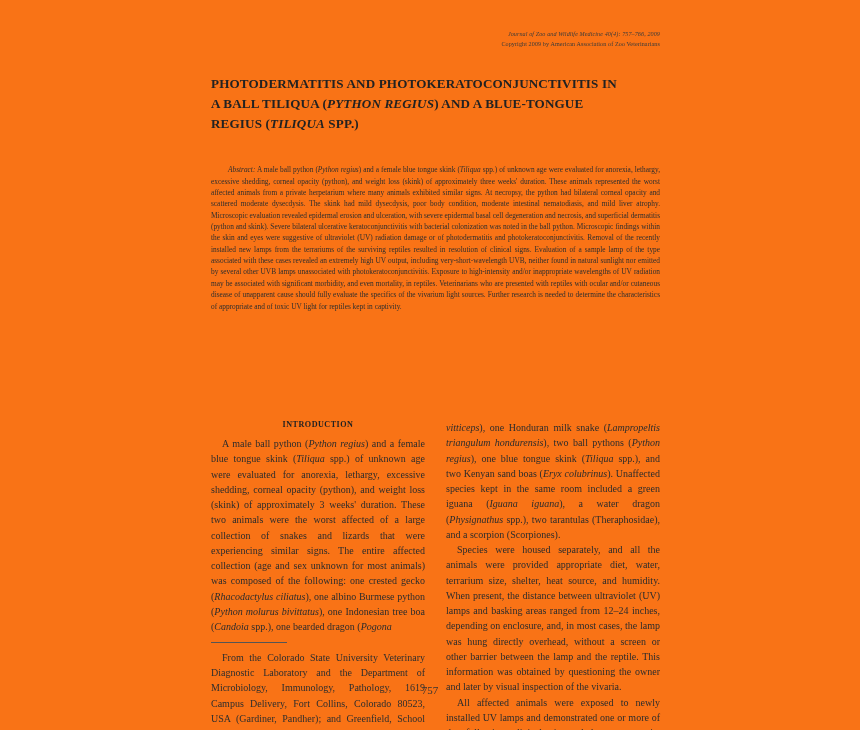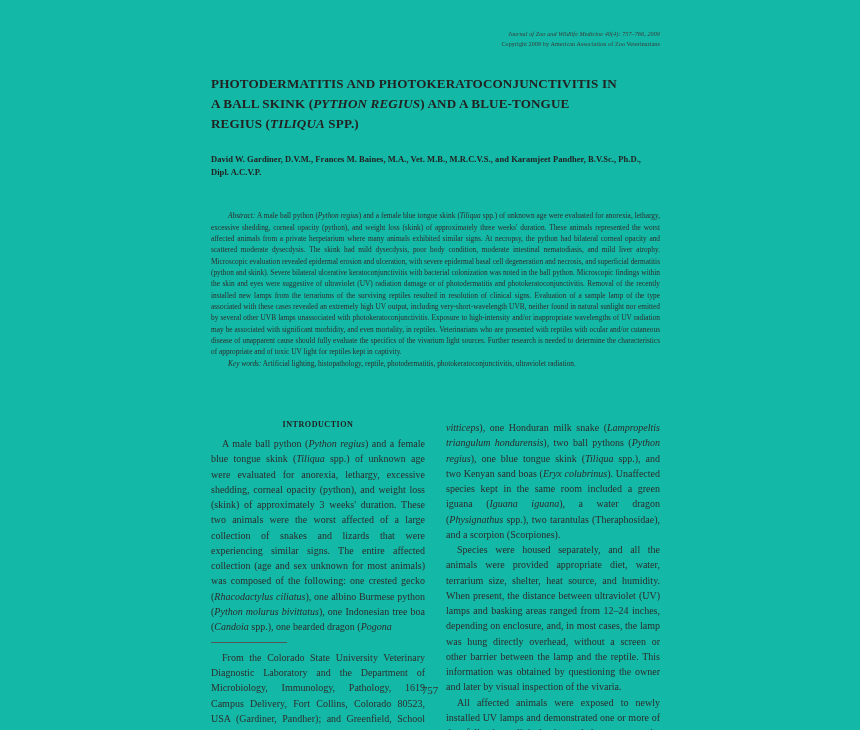--- a/index.html
+++ b/index.html
@@ -12,21 +12,21 @@
     width: 860px;
     height: 730px;
     font-family: "Liberation Serif", "DejaVu Serif", serif;
     color: #2b2b2b;
     overflow: hidden;
   }
   .page {
     position: relative;
     width: 860px;
     height: 730px;
-    background: #14b8a6;
+    background: #f97316;
     box-sizing: border-box;
   }
   .content {
     position: absolute;
     left: 211px;
     top: 30px;
     width: 449px;
   }
 
   
@@ -160,29 +160,27 @@
 
   <div class="content">
 
     <div class="runhead">
       <div>Journal of Zoo and Wildlife Medicine 40(4): 757–766, 2009</div>
       <div class="copyline">Copyright 2009 by American Association of Zoo Veterinarians</div>
     </div>
 
     <h1 class="title">
       <span>PHOTODERMATITIS AND PHOTOKERATOCONJUNCTIVITIS IN</span><br>
-      <span>A BALL SKINK (</span><i>PYTHON REGIUS</i><span>) AND A BLUE-TONGUE</span><br>
+      <span>A BALL TILIQUA (</span><i>PYTHON REGIUS</i><span>) AND A BLUE-TONGUE</span><br>
       <span>REGIUS (</span><i>TILIQUA</i><span> SPP.)</span>
     </h1>
 
-    <div class="authors">David W. Gardiner, D.V.M., Frances M. Baines, M.A., Vet. M.B., M.R.C.V.S., and Karamjeet Pandher, B.V.Sc., Ph.D., Dipl. A.C.V.P.</div>
 
     <div class="abstract"><span class="lead">Abstract:</span><span> A male ball python (</span><i>Python regius</i><span>) and a female blue tongue skink (</span><i>Tiliqua</i><span> spp.) of unknown age were evaluated for anorexia, lethargy, excessive shedding, corneal opacity (python), and weight loss (skink) of approximately three weeks' duration. These animals represented the worst affected animals from a private herpetarium where many animals exhibited similar signs. At necropsy, the python had bilateral corneal opacity and scattered moderate dysecdysis. The skink had mild dysecdysis, poor body condition, moderate intestinal nematodiasis, and mild liver atrophy. Microscopic evaluation revealed epidermal erosion and ulceration, with severe epidermal basal cell degeneration and necrosis, and superficial dermatitis (python and skink). Severe bilateral ulcerative keratoconjunctivitis with bacterial colonization was noted in the ball python. Microscopic findings within the skin and eyes were suggestive of ultraviolet (UV) radiation damage or of photodermatitis and photokeratoconjunctivitis. Removal of the recently installed new lamps from the terrariums of the surviving reptiles resulted in resolution of clinical signs. Evaluation of a sample lamp of the type associated with these cases revealed an extremely high UV output, including very-short-wavelength UVB, neither found in natural sunlight nor emitted by several other UVB lamps unassociated with photokeratoconjunctivitis. Exposure to high-intensity and/or inappropriate wavelengths of UV radiation may be associated with significant morbidity, and even mortality, in reptiles. Veterinarians who are presented with reptiles with ocular and/or cutaneous disease of unapparent cause should fully evaluate the specifics of the vivarium light sources. Further research is needed to determine the characteristics of appropriate and of toxic UV light for reptiles kept in captivity.</span></div>
 
-    <div class="keywords"><span class="lead">Key words:</span><span> Artificial lighting, histopathology, reptile, photodermatitis, photokeratoconjunctivitis, ultraviolet radiation.</span></div>
 
   </div>
 
   <div class="columns">
 
     <div class="col">
       <div class="sec-head">INTRODUCTION</div>
 
       <p class="body-p"><span>A male ball python (</span><i>Python regius</i><span>) and a female blue tongue skink (</span><i>Tiliqua</i><span> spp.) of unknown age were evaluated for anorexia, lethargy, excessive shedding, corneal opacity (python), and weight loss (skink) of approximately 3 weeks' duration. These two animals were the worst affected of a large collection of snakes and lizards that were experiencing similar signs. The entire affected collection (age and sex unknown for most animals) was composed of the following: one crested gecko (</span><i>Rhacodactylus ciliatus</i><span>), one albino Burmese python (</span><i>Python molurus bivittatus</i><span>), one Indonesian tree boa (</span><i>Candoia</i><span> spp.), one bearded dragon (</span><i>Pogona</i></p>
 

